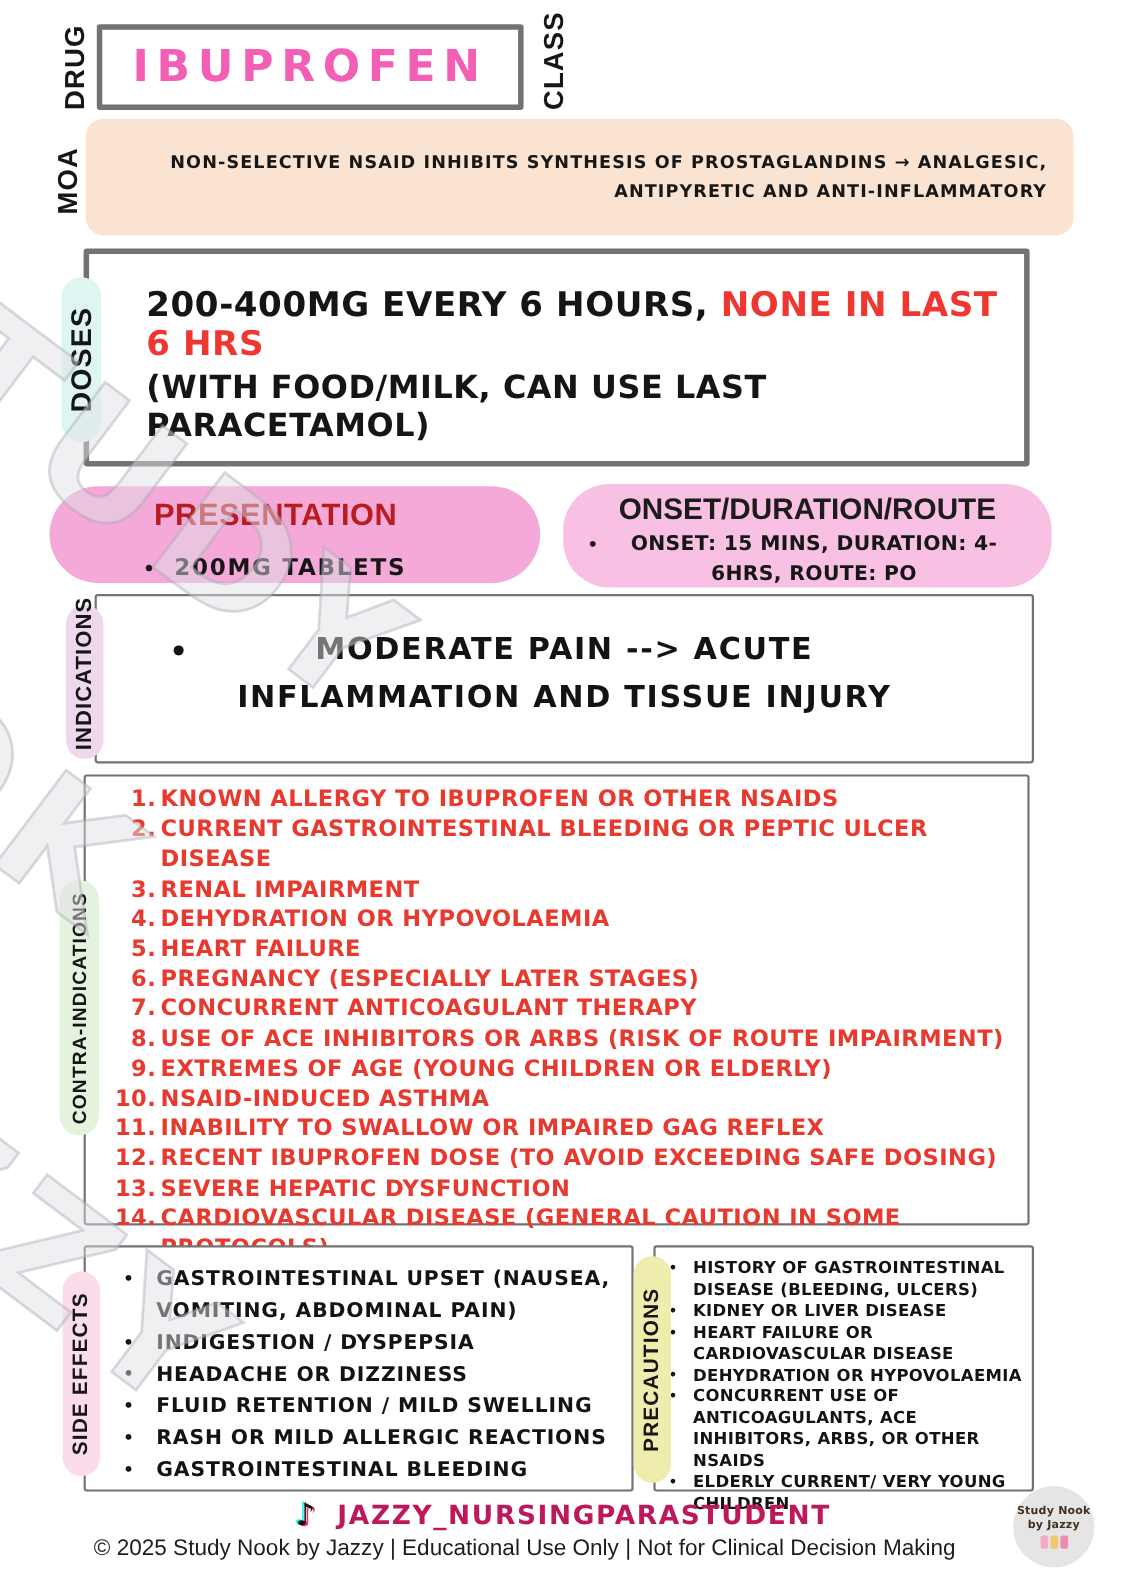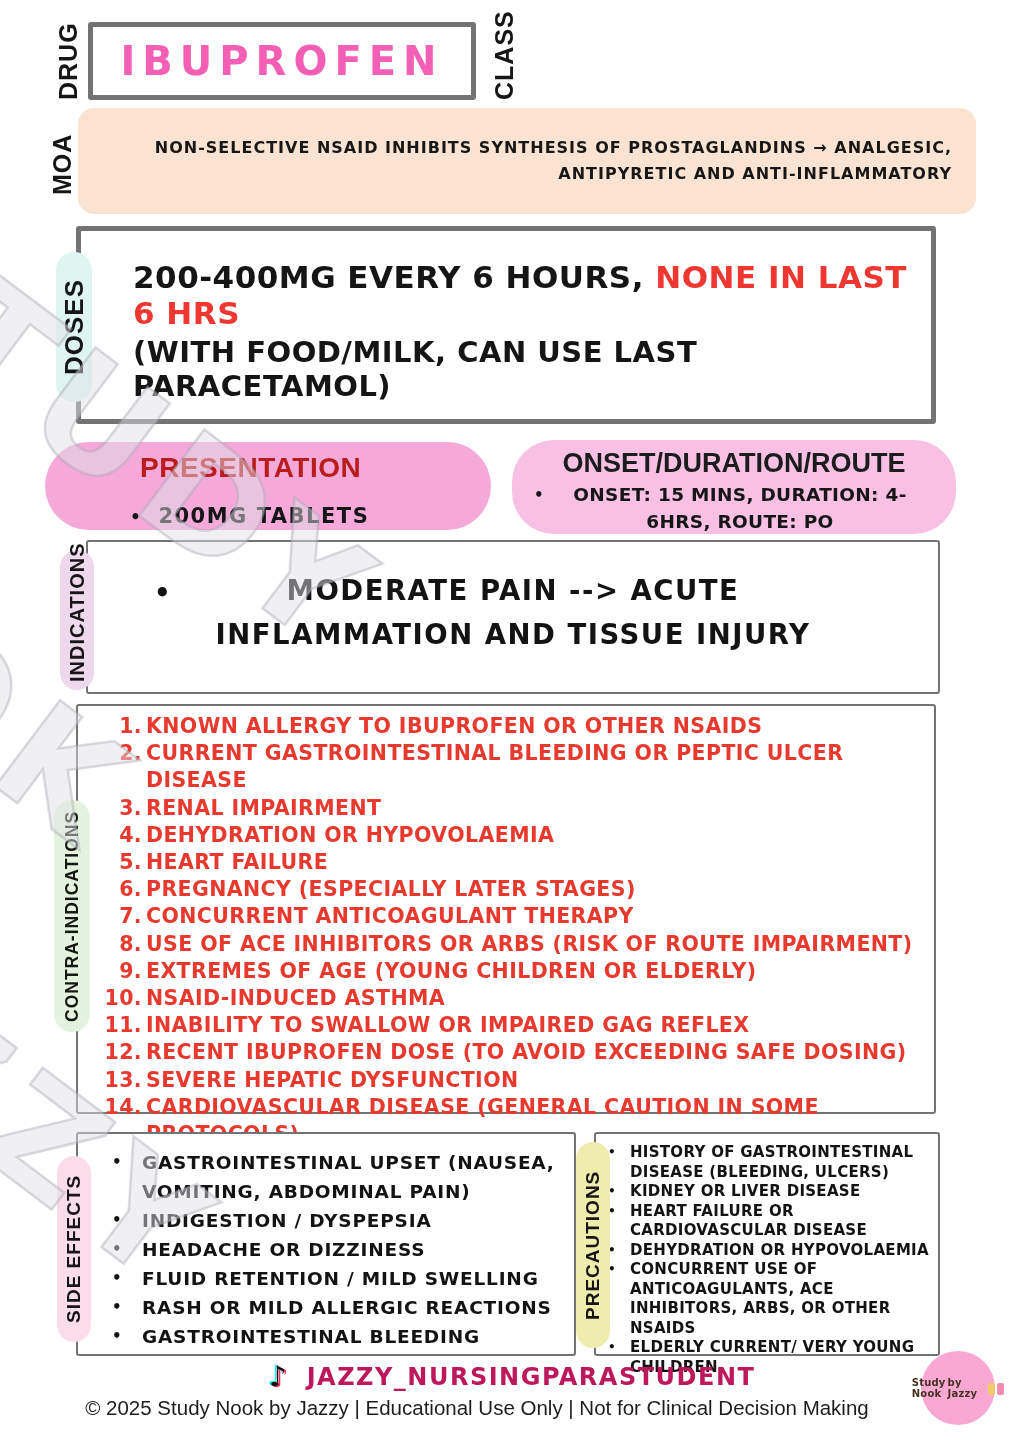--- a/index.html
+++ b/index.html
@@ -76,22 +76,22 @@
   
   .handle-row{position:absolute;left:0;right:0;top:1362px;display:flex;align-items:center;justify-content:center;gap:12px;z-index:2;}
   .tiktok{position:relative;width:26px;height:30px;}
   .tiktok span{position:absolute;font-size:28px;font-weight:700;line-height:30px;}
   .tt-cyan{color:#25f4ee;left:-2px;top:-1px;}
   .tt-red{color:#fe2c55;left:2px;top:1px;}
   .tt-black{color:#111;left:0;top:0;}
   .handle-text{font-size:24px;font-weight:700;letter-spacing:1.5px;color:#be185d;}
   .copyright{position:absolute;left:0;right:70px;top:1396px;text-align:center;
              font-family:"Liberation Sans",sans-serif;font-size:20.5px;color:#1d1d1d;z-index:2;}
-  .badge{position:absolute;left:921px;top:1351px;width:74px;height:74px;border-radius:50%;background:#f9a8d4;z-index:6;
-         display:flex;align-items:center;justify-content:center;gap:2px;}
+  .badge{position:absolute;left:921px;top:1351px;width:74px;height:74px;border-radius:50%;background:#e5e5e5;z-index:6;
+         display:flex;flex-direction:column;align-items:center;justify-content:center;gap:2px;}
   .badge-line{font-size:10px;font-weight:700;color:#45301f;line-height:11px;letter-spacing:0.2px;}
   .badge-art{display:flex;gap:2px;margin-top:2px;}
   .badge-art i{display:block;width:7px;height:12px;border-radius:2px;}
   .ba1{background:#f7a8c8;}.ba2{background:#f0c96a;}.ba3{background:#ef8bb0;}
 
   
   .watermark{position:absolute;left:-50px;top:120px;width:1160px;z-index:40;pointer-events:none;
              transform:rotate(37deg);transform-origin:0 0;
              font-family:"DejaVu Sans",sans-serif;font-weight:800;font-size:148px;letter-spacing:16px;
              line-height:2.05;white-space:pre-line;

